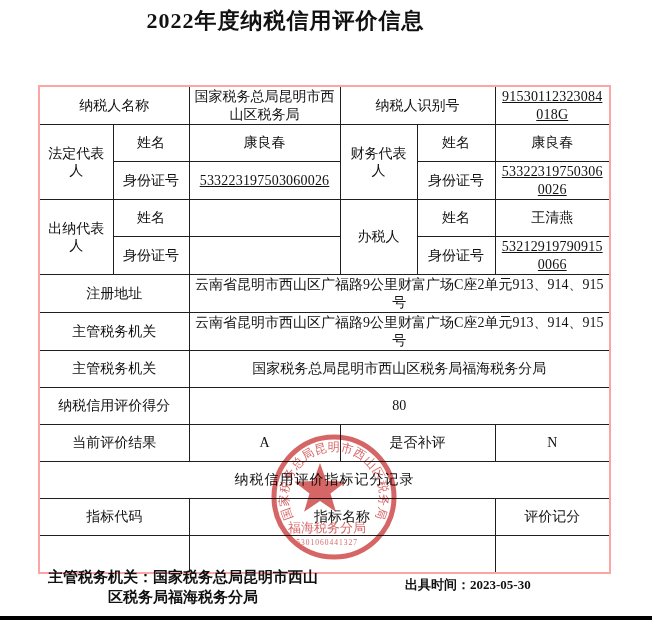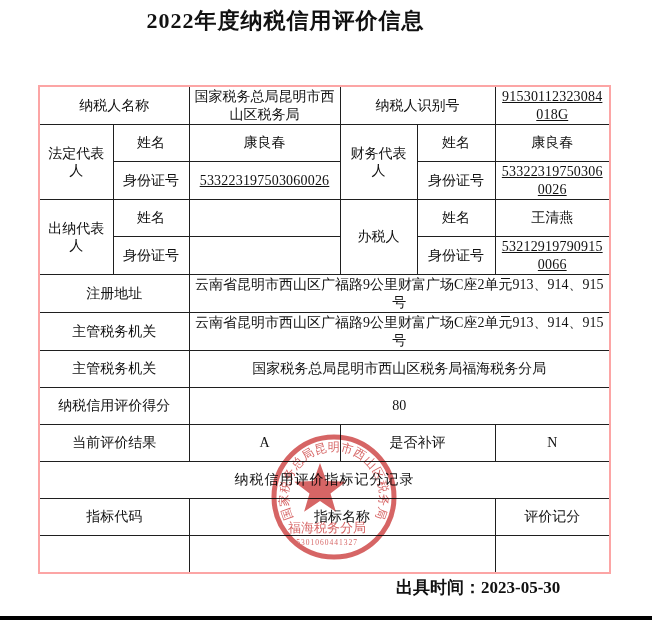--- a/index.html
+++ b/index.html
@@ -66,23 +66,23 @@
     left: 42px;
     top: 568px;
     width: 282px;
     text-align: center;
     font-size: 15px;
     font-weight: bold;
     line-height: 1.3;
   }
   .footer-right {
     position: absolute;
-    left: 396px;
+    left: 405px;
     top: 576px;
-    font-size: 17px;
+    font-size: 13px;
     font-weight: bold;
     white-space: nowrap;
   }
   .bottom-rule {
     position: absolute;
     left: 0;
     top: 616px;
     width: 652px;
     height: 4px;
     background: #000000;
@@ -183,18 +183,19 @@
     </defs>
     <circle cx="66" cy="66" r="60" fill="none" stroke="#cf4a4a" stroke-width="5"></circle>
     <text fill="#cf4a4a" font-size="12" letter-spacing="0.5" font-family="Liberation Serif, DejaVu Serif, serif">
       <textPath href="#arcPath" startOffset="50%" text-anchor="middle">国家税务总局昆明市西山区税务局</textPath>
     </text>
     <polygon fill="#cf4a4a" points="52,32 45.5,50.1 26.3,50.7 41.5,62.4 36.1,80.8 52,70 67.9,80.8 62.5,62.4 77.7,50.7 58.5,50.1"></polygon>
     <text x="59" y="101" text-anchor="middle" fill="#cf4a4a" font-size="13" font-family="Liberation Serif, DejaVu Serif, serif">福海税务分局</text>
     <text x="59" y="114" text-anchor="middle" fill="#cf4a4a" font-size="7.5" letter-spacing="1" font-family="Liberation Serif, DejaVu Serif, serif">5301060441327</text>
   </svg>
 
+  <div class="footer-left"><span>主管税务机关：</span><span>国家税务总局昆明市西山区税务局福海税务分局</span></div>
 
   <div class="footer-right"><span>出具时间：</span><span>2023-05-30</span></div>
 
   <div class="bottom-rule"></div>
 
 </div>
 
 </body></html>

